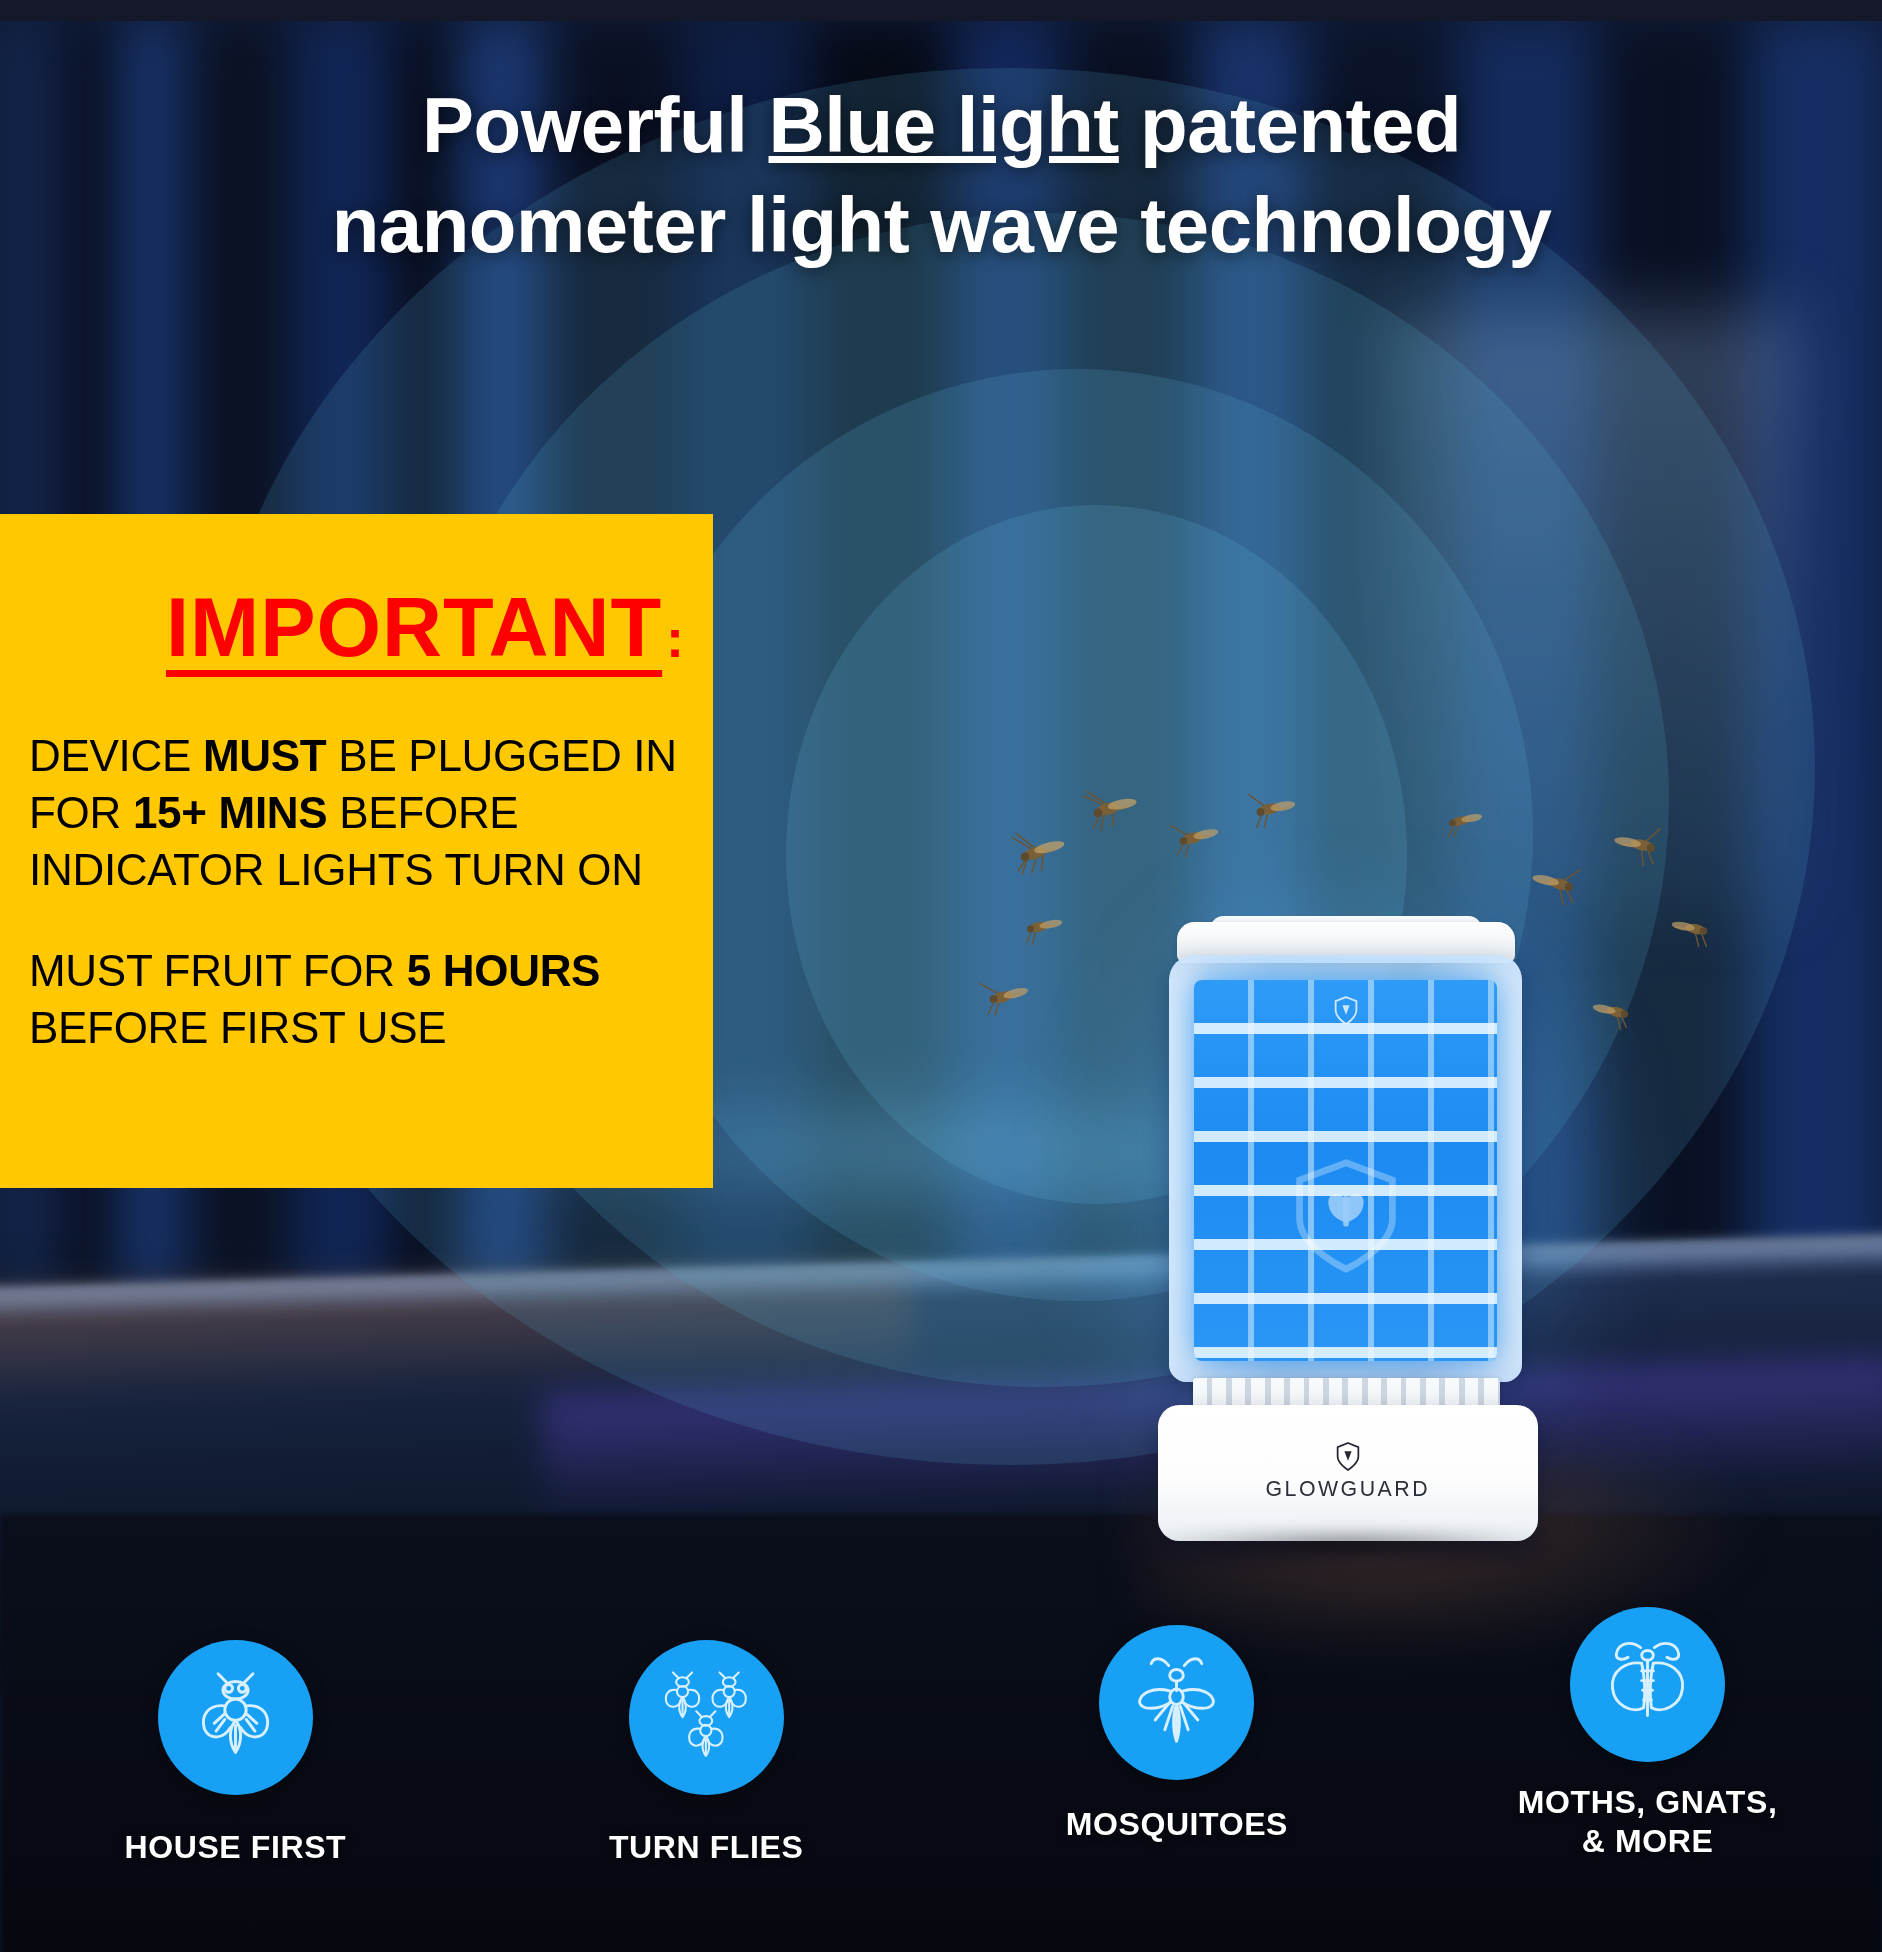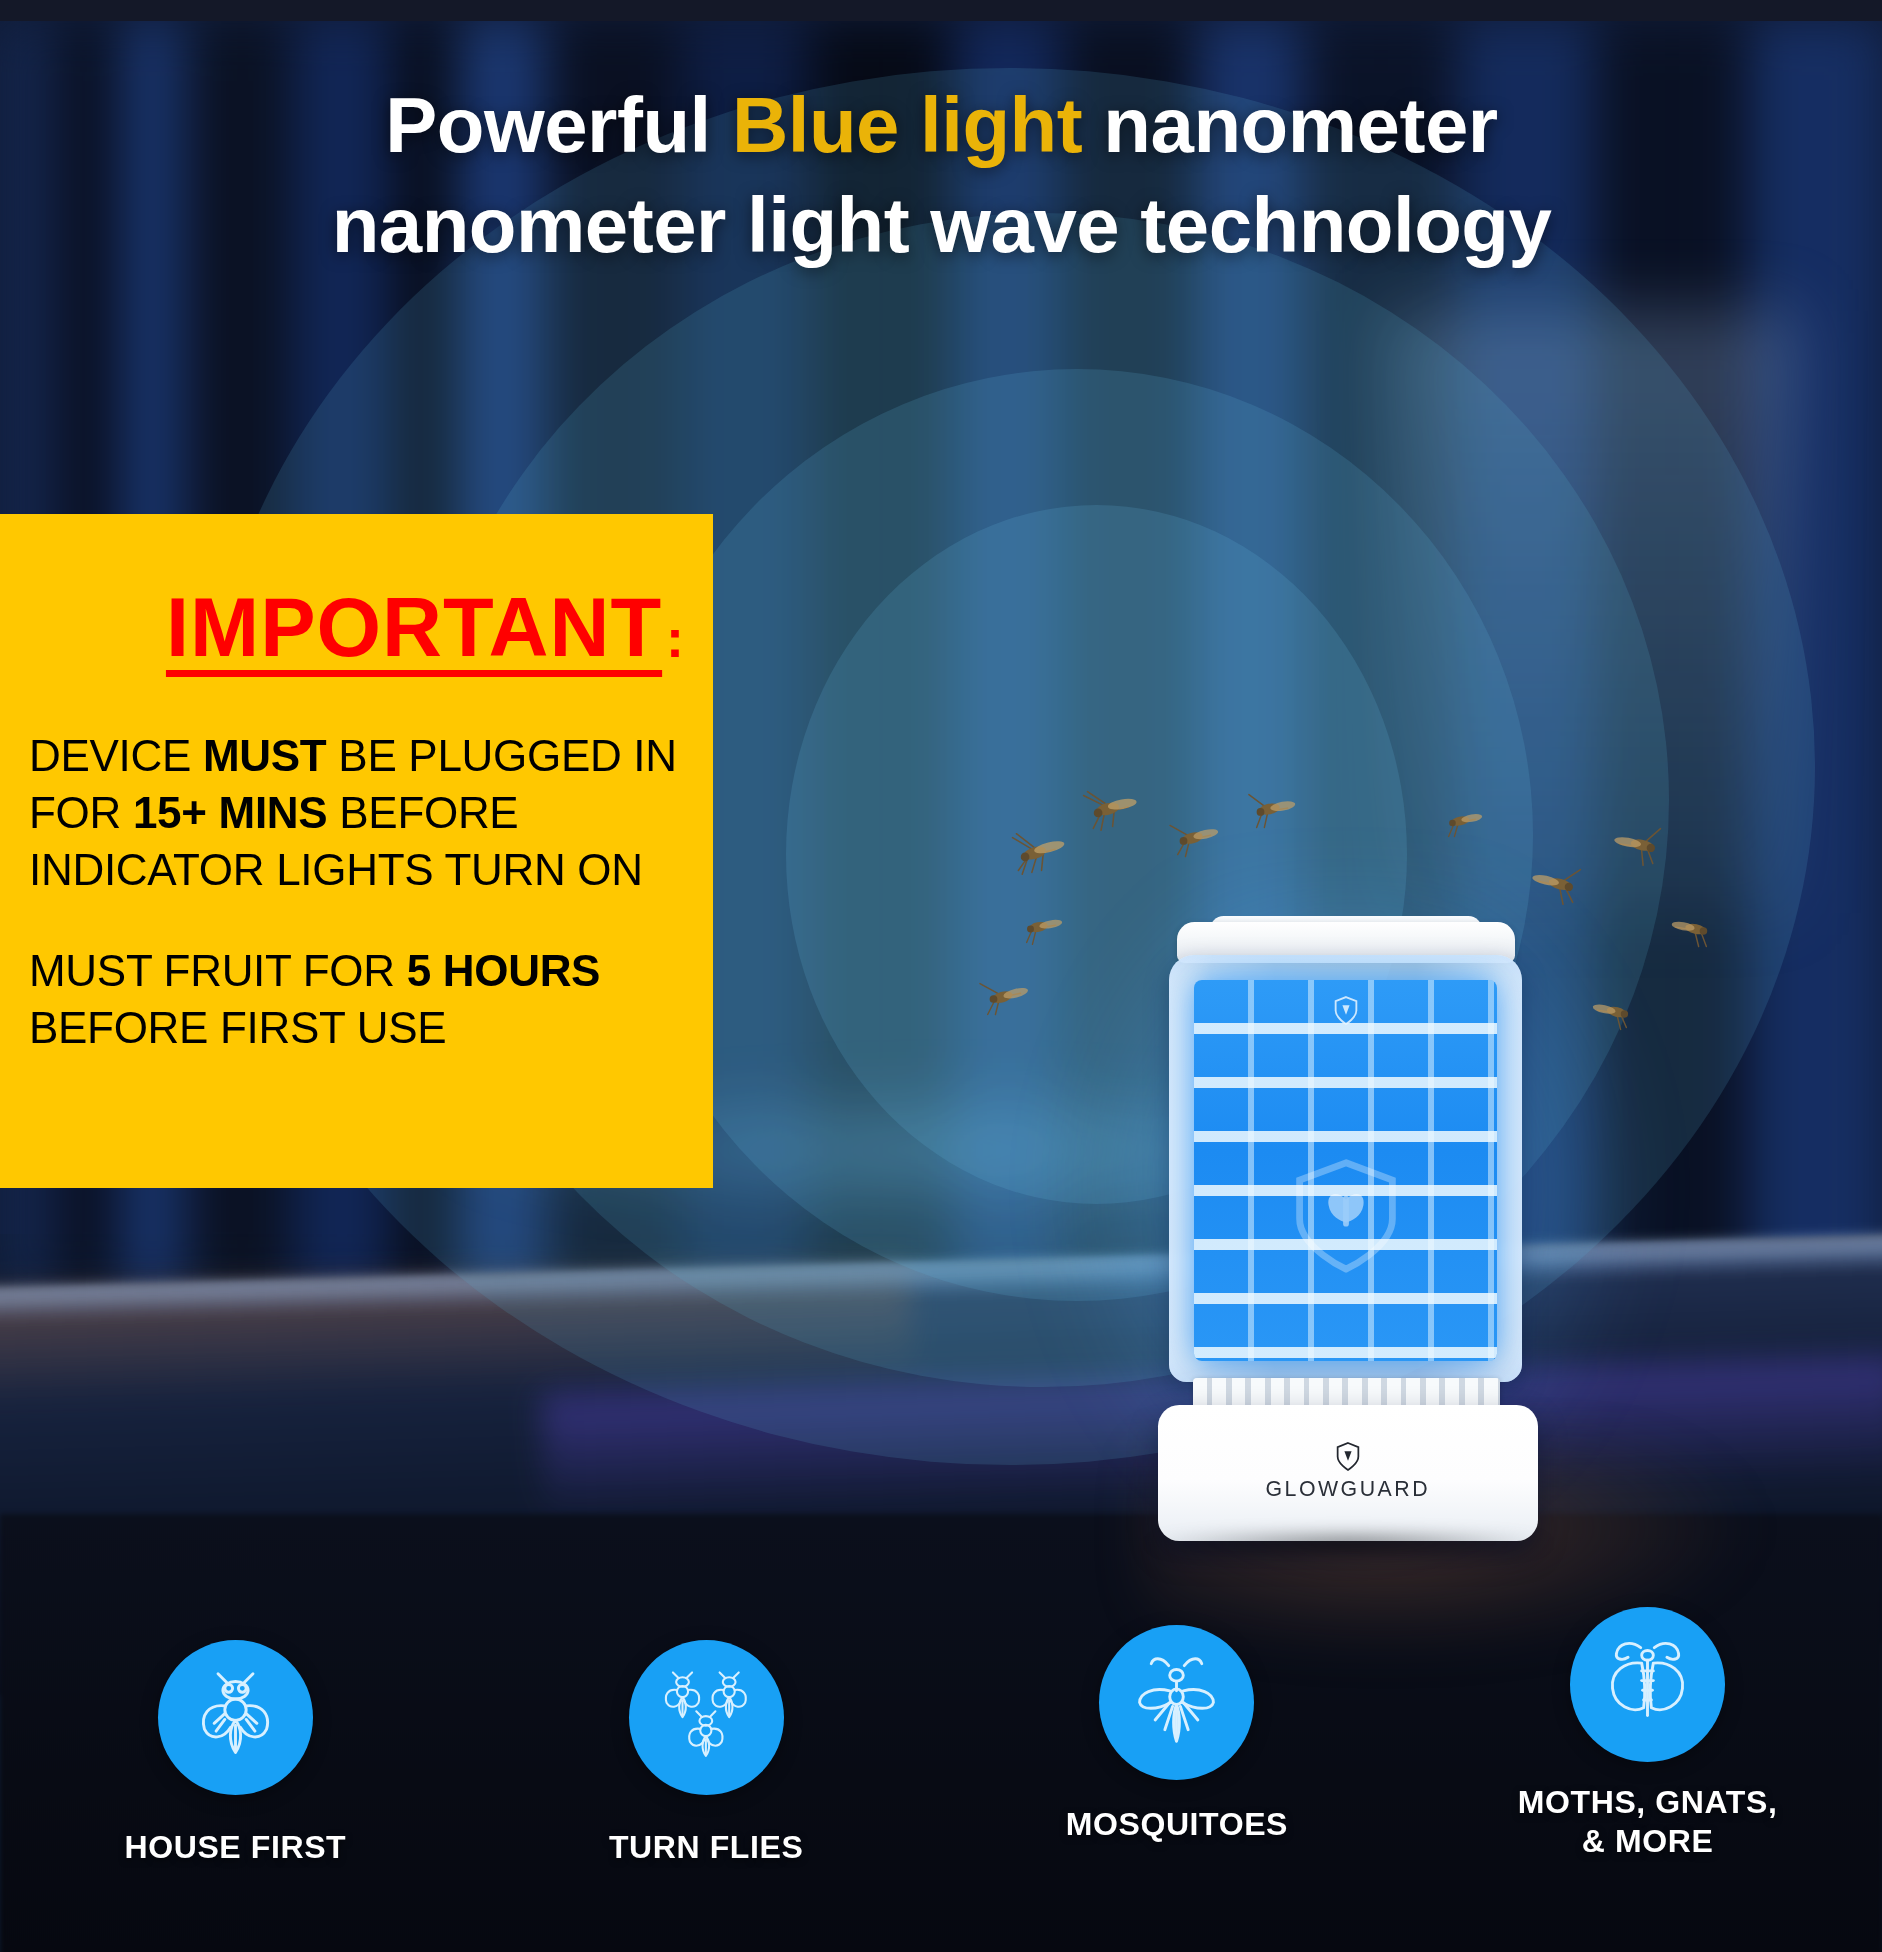--- a/index.html
+++ b/index.html
@@ -141,21 +141,21 @@
     position:absolute; left:0; top:76px; width:1883px;
     text-align:center;
     font-size:78px; line-height:1.28;
     font-weight:700; letter-spacing:-0.5px;
     color:#ffffff;
     text-shadow:0 2.9px 15.5px rgba(0,0,0,.55);
     font-stretch:condensed;
     z-index:40;
     padding:0 116px;
   }
-  .headline .hl-blue { color:#eab308; }
+  .headline .hl-blue { color:#ffffff;text-decoration:underline; }
 
   
   .important-card {
     position:absolute; left:0; top:514px;
     width:713px; height:674px;
     background:#FFC800;
     z-index:50;
     padding:47px 29px 39px 29px;
     display:flex; flex-direction:column; align-items:center;
   }
@@ -311,21 +311,21 @@
   <div class="floor-warm"></div>
 
   <div class="halo r1"></div>
   <div class="halo r2"></div>
   <div class="halo r3"></div>
   <div class="halo r4"></div>
 
   <div class="topbar"></div>
 
   <div class="headline">
-    <span>Powerful </span><span class="hl-blue">Blue light</span><span> nanometer</span><br>
+    <span>Powerful </span><span class="hl-blue">Blue light</span><span> patented</span><br>
     <span>nanometer light wave technology</span>
   </div>
 
   <svg class="mozzy" style="left:999px; top:820px;" width="87" height="68" viewBox="0 0 90 70">
     <g stroke="#6b5434" stroke-width="1.6" fill="none" stroke-linecap="round">
       <path d="M30 38 L58 30"></path>
         <path d="M30 38 L20 52"></path>
         <path d="M30 38 L24 56"></path>
       <path d="M40 34 L34 54"></path>
         <path d="M46 32 L44 52"></path>

